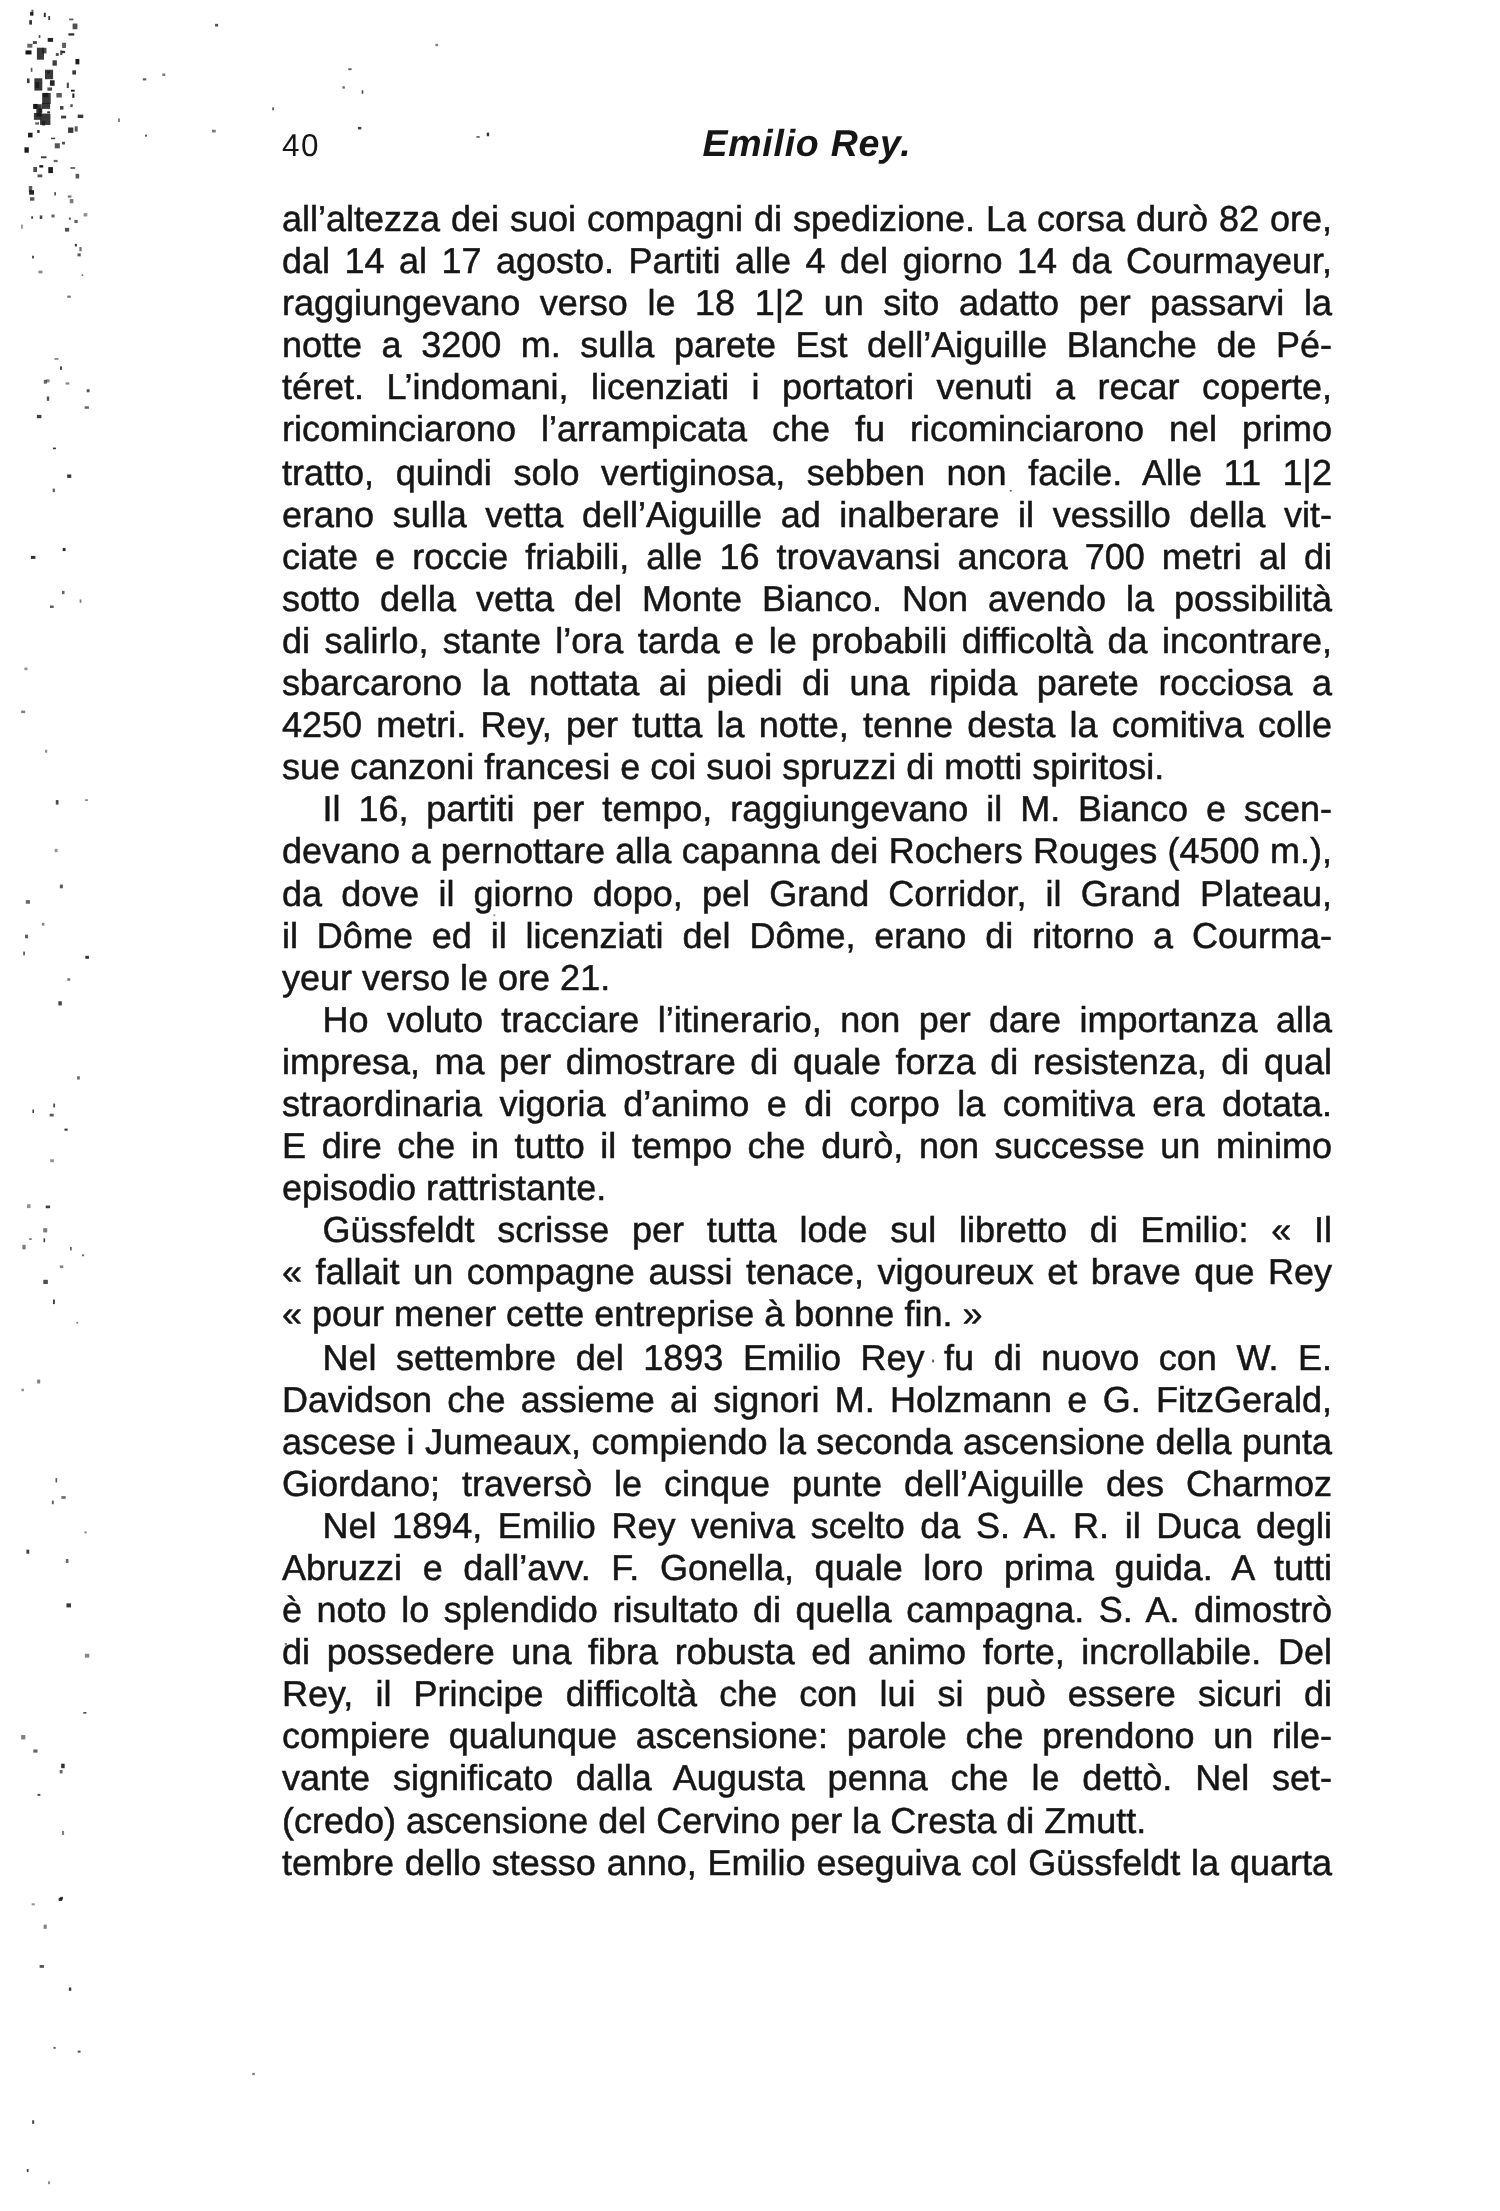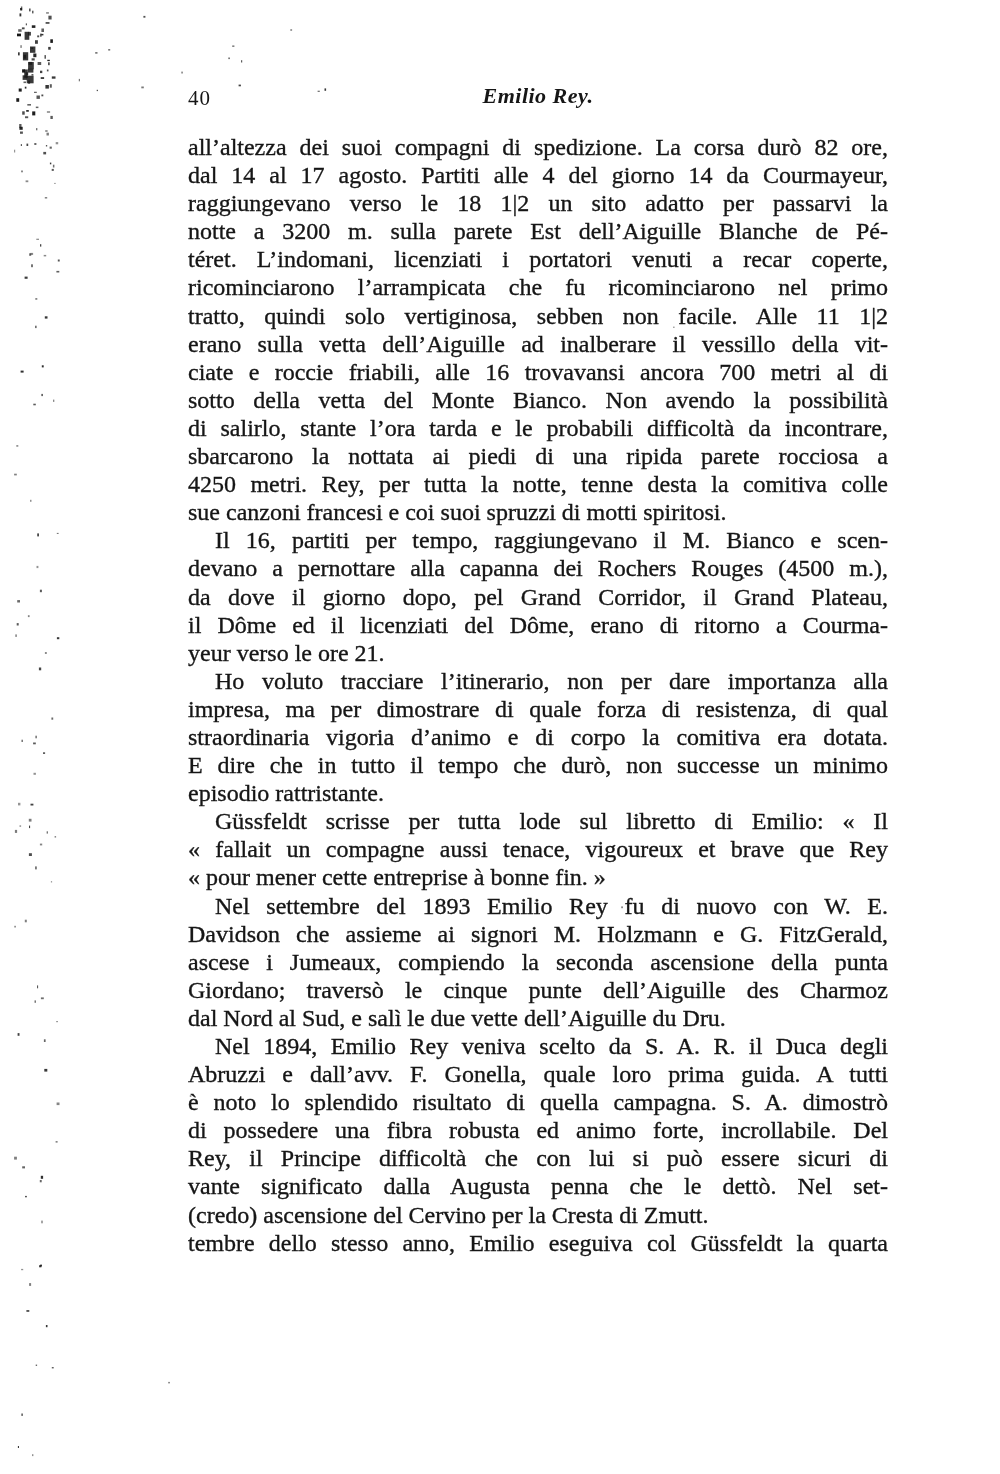--- a/index.html
+++ b/index.html
@@ -6,21 +6,21 @@
     margin: 0;
     padding: 0;
     background: #e8e8e8;
   }
   .scan-page {
     position: relative;
     width: 1000px;
     height: 1474px;
     background: #ffffff;
     overflow: hidden;
-    font-family: Liberation Serif, serif;
+    font-family: Liberation Sans, sans-serif;
     color: #161616;
   }
   .noise-layer {
     position: absolute;
     left: 0; top: 0;
     width: 1000px; height: 1474px;
     pointer-events: none;
   }
   .page-number {
     position: absolute;
@@ -29,21 +29,21 @@
     font-size: 21px;
     line-height: 24px;
     letter-spacing: 1px;
   }
   .running-header {
     position: absolute;
     left: 188px;
     top: 84px;
     width: 700px;
     text-align: center;
-    font-size: 22px;
+    font-size: 25px;
     line-height: 24px;
     font-style: italic;
     font-weight: bold;
     letter-spacing: 0.5px;
   }
   .text-block {
     position: absolute;
     left: 188px;
     top: 133px;
     width: 700px;
@@ -286,26 +286,26 @@
       <div class="para">
         <div class="line indent">Güssfeldt scrisse per tutta lode sul libretto di Emilio: « Il</div>
         <div class="line">« fallait un compagne aussi tenace, vigoureux et brave que Rey</div>
         <div class="line end">« pour mener cette entreprise à bonne fin. »</div>
       </div>
       <div class="para">
         <div class="line indent">Nel settembre del 1893 Emilio Rey fu di nuovo con W. E.</div>
         <div class="line">Davidson che assieme ai signori M. Holzmann e G. FitzGerald,</div>
         <div class="line">ascese i Jumeaux, compiendo la seconda ascensione della punta</div>
         <div class="line">Giordano; traversò le cinque punte dell’Aiguille des Charmoz</div>
-        <div class="line end">dal Nord al Sud, e salì le due vette dell’Aiguille du Dru.</div>
       </div>
       <div class="para">
         <div class="line indent">Nel 1894, Emilio Rey veniva scelto da S. A. R. il Duca degli</div>
         <div class="line">Abruzzi e dall’avv. F. Gonella, quale loro prima guida. A tutti</div>
         <div class="line">è noto lo splendido risultato di quella campagna. S. A. dimostrò</div>
         <div class="line">di possedere una fibra robusta ed animo forte, incrollabile. Del</div>
         <div class="line">Rey, il Principe difficoltà che con lui si può essere sicuri di</div>
+        <div class="line">compiere qualunque ascensione: parole che prendono un rile-</div>
         <div class="line">vante significato dalla Augusta penna che le dettò. Nel set-</div>
         <div class="line end">(credo) ascensione del Cervino per la Cresta di Zmutt.</div>
         <div class="line">tembre dello stesso anno, Emilio eseguiva col Güssfeldt la quarta</div>
       </div>
     </div>
 </div>
 
 </body></html>

